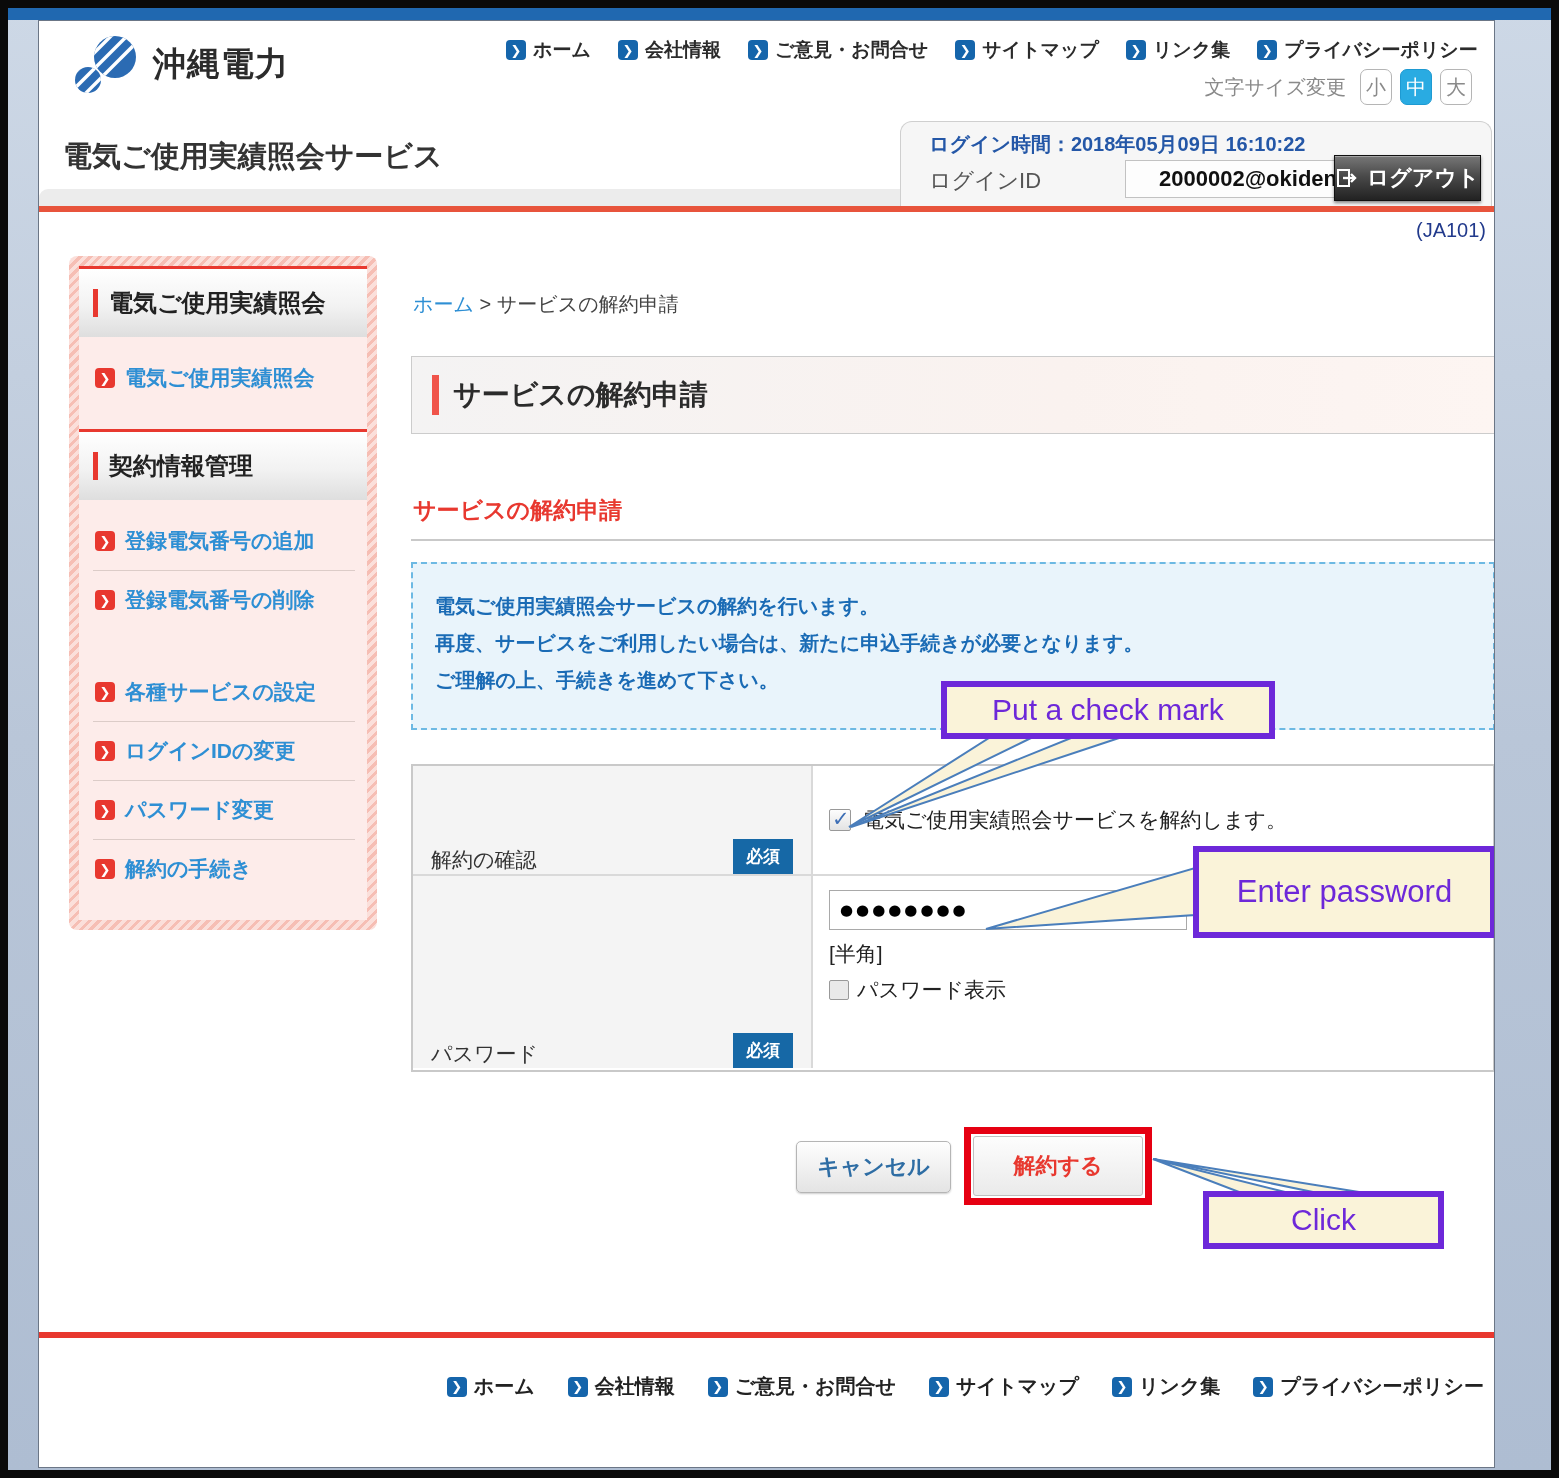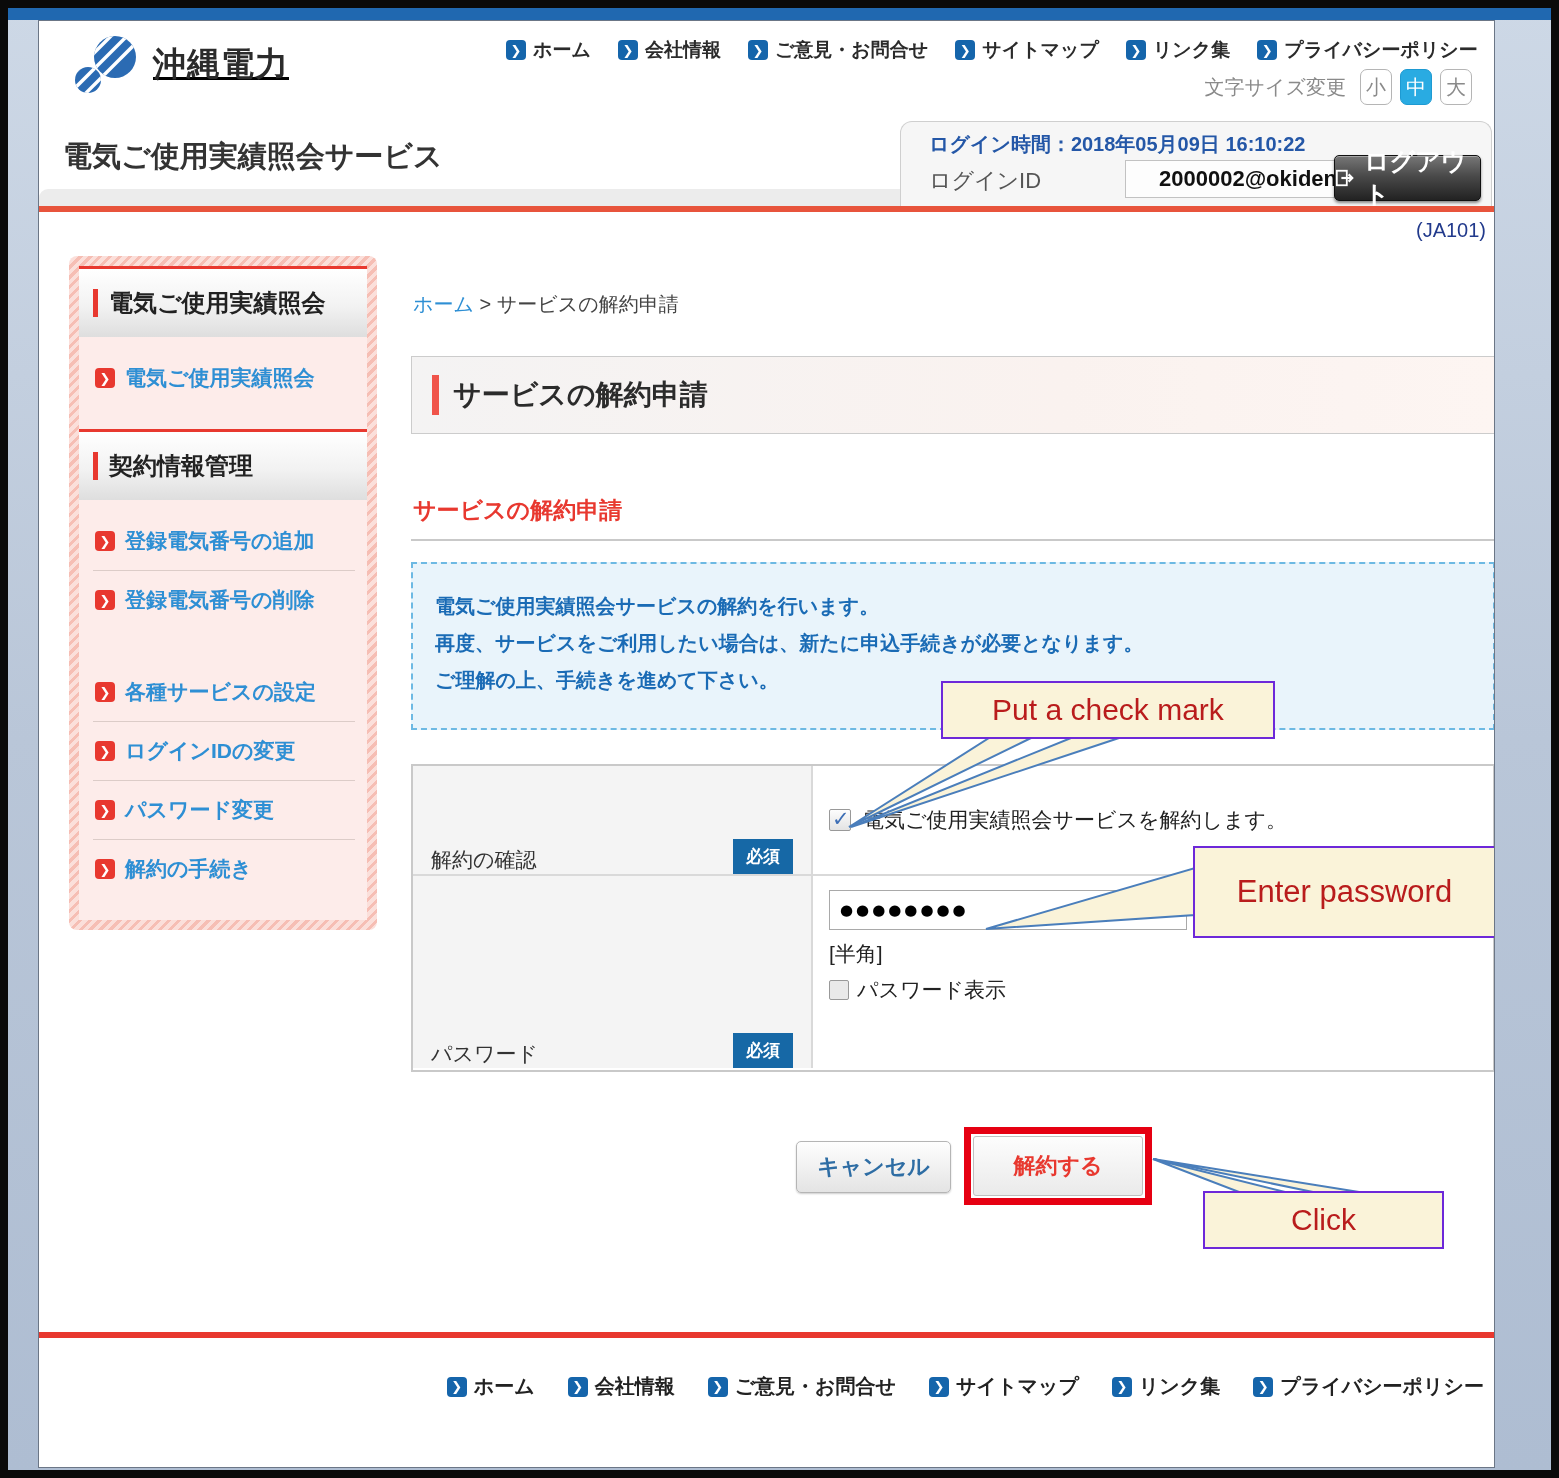--- a/index.html
+++ b/index.html
@@ -6,21 +6,21 @@
   body { font-family:"Liberation Sans","DejaVu Sans",sans-serif; background:#000; }
 
   .frame { position:relative; width:1559px; height:1478px; background:#0a0a0a; padding:8px; }
   .desktop { position:relative; width:100%; height:100%;
     background:linear-gradient(180deg,#cdd8e6 0%,#b9c6d8 50%,#aebdd2 100%); overflow:hidden; }
   .topbar { position:absolute; top:0; left:0; right:0; height:12px; background:#2068b0; }
   .page { position:absolute; top:12px; left:30px; right:56px; bottom:2px; background:#ffffff;
     border:1px solid #6b7686; overflow:hidden; }
 
   
-  .logo { position:absolute; top:12px; left:34px; display:flex; align-items:center; gap:14px;text-decoration:underline; }
+  .logo { position:absolute; top:12px; left:34px; display:flex; align-items:center; gap:14px; }
   .logo-text { font-size:33px; font-weight:bold; color:#2b2b2b; letter-spacing:1px; }
 
   .header-nav { position:absolute; top:16px; left:467px; display:flex; gap:27px; }
   .nav-item { display:flex; align-items:center; gap:7px; cursor:pointer; }
   .nav-item span.lbl { font-size:19px; color:#2b2b2b; font-weight:bold; }
   .sq-arrow { display:inline-flex; align-items:center; justify-content:center; width:20px; height:20px;
     border-radius:4px; background:#1565ab; color:#fff; font-size:13px; font-weight:bold; line-height:1; }
   .sq-arrow.red { background:#e8382f; }
 
   .textsize { position:absolute; top:48px; right:22px; display:flex; align-items:center; gap:8px; }
@@ -36,22 +36,22 @@
 
   .login-tab { position:absolute; top:100px; right:2px; width:592px; height:85px;
     background:#f6f6f6; border:1px solid #cfcfcf; border-bottom:none; border-radius:12px 12px 0 0; }
   .login-time { position:absolute; top:9px; left:28px; font-size:20px; font-weight:bold; color:#2457a7; }
   .login-id-label { position:absolute; top:44px; left:28px; font-size:22px; color:#555; }
   .login-id-box { position:absolute; top:38px; left:224px; width:246px; height:38px; background:#fdfdfd;
     border:1px solid #c2c2c2; display:flex; align-items:center; justify-content:center;
     font-size:22px; font-weight:bold; color:#111; }
   .logout-btn { position:absolute; top:33px; right:10px; width:147px; height:46px; cursor:pointer;
     background:linear-gradient(180deg,#777 0%,#4a4a4a 45%,#222 100%); border:1px solid #111;
-    border-radius:5px; box-shadow:0 2px 3px rgba(0,0,0,.45), inset 0 1px 0 rgba(255,255,255,.35);
-    display:flex; align-items:center; justify-content:center; gap:9px; color:#fff; font-size:25px; font-weight:bold; }
+    border-radius:0; box-shadow:0 2px 3px rgba(0,0,0,.45), inset 0 1px 0 rgba(255,255,255,.35);
+    display:flex; align-items:center; justify-content:center; gap:9px; color:#fff; font-size:22px; font-weight:bold; }
 
   .divider-orange { position:absolute; top:185px; left:0; right:0; height:6px; background:#e8543c; }
   .page-code { position:absolute; top:198px; right:8px; font-size:20px; color:#223a8c; }
 
   
   .sidebar { position:absolute; top:235px; left:30px; width:308px; padding:10px; border-radius:8px;
     background:repeating-linear-gradient(135deg,#f6beb4 0 3px,#fbdfda 3px 7px); }
   .side-inner { background:#fdecea; }
   .side-section-header { border-top:3px solid #e8382f; background:linear-gradient(180deg,#ffffff 0%,#f2f2f2 55%,#dedede 100%);
     padding:18px 14px; display:flex; align-items:center; gap:11px; }
@@ -106,22 +106,22 @@
     border:1px solid #b5b5b5; border-radius:5px; background:linear-gradient(180deg,#fefefe,#e4e4e4);
     box-shadow:0 1px 2px rgba(0,0,0,.2); display:flex; align-items:center; justify-content:center;
     font-size:22px; font-weight:bold; color:#2e6da4; }
   .red-highlight { position:absolute; top:866px; left:553px; width:188px; height:78px;
     border:7px solid #e60012; background:#fff; padding:2px; }
   .btn-submit { width:100%; height:100%; cursor:pointer;
     border:1px solid #c0c0c0; border-radius:3px; background:linear-gradient(180deg,#fdfdfd,#eaeaea);
     display:flex; align-items:center; justify-content:center; font-size:22px; font-weight:bold; color:#e8382f; }
 
   
-  .callout { position:absolute; background:#faf3d9; border:2px solid #6d28d9; display:flex;
-    align-items:center; justify-content:center; color:#b91c1c; font-size:30px; z-index:5; }
+  .callout { position:absolute; background:#faf3d9; border:6px solid #6d28d9; display:flex;
+    align-items:center; justify-content:center; color:#6d28d9; font-size:30px; z-index:5; }
   .co-check { top:660px; left:902px; width:334px; height:58px; }
   .co-pass  { top:825px; left:1154px; width:303px; height:92px; font-size:31px; }
   .co-click { top:1170px; left:1164px; width:241px; height:58px; }
   .tails { position:absolute; top:0; left:0; width:100%; height:100%; pointer-events:none; z-index:4; }
 
   
   .footer-line { position:absolute; top:1311px; left:0; right:0; height:6px; background:#e8382f; }
   .footer-nav { position:absolute; top:1352px; right:10px; display:flex; gap:33px; }
   .footer-nav .nav-item span.lbl { font-size:20px; font-weight:bold; color:#222; }
   .copyright { position:absolute; top:1414px; right:8px; font-size:21px; color:#222; }

